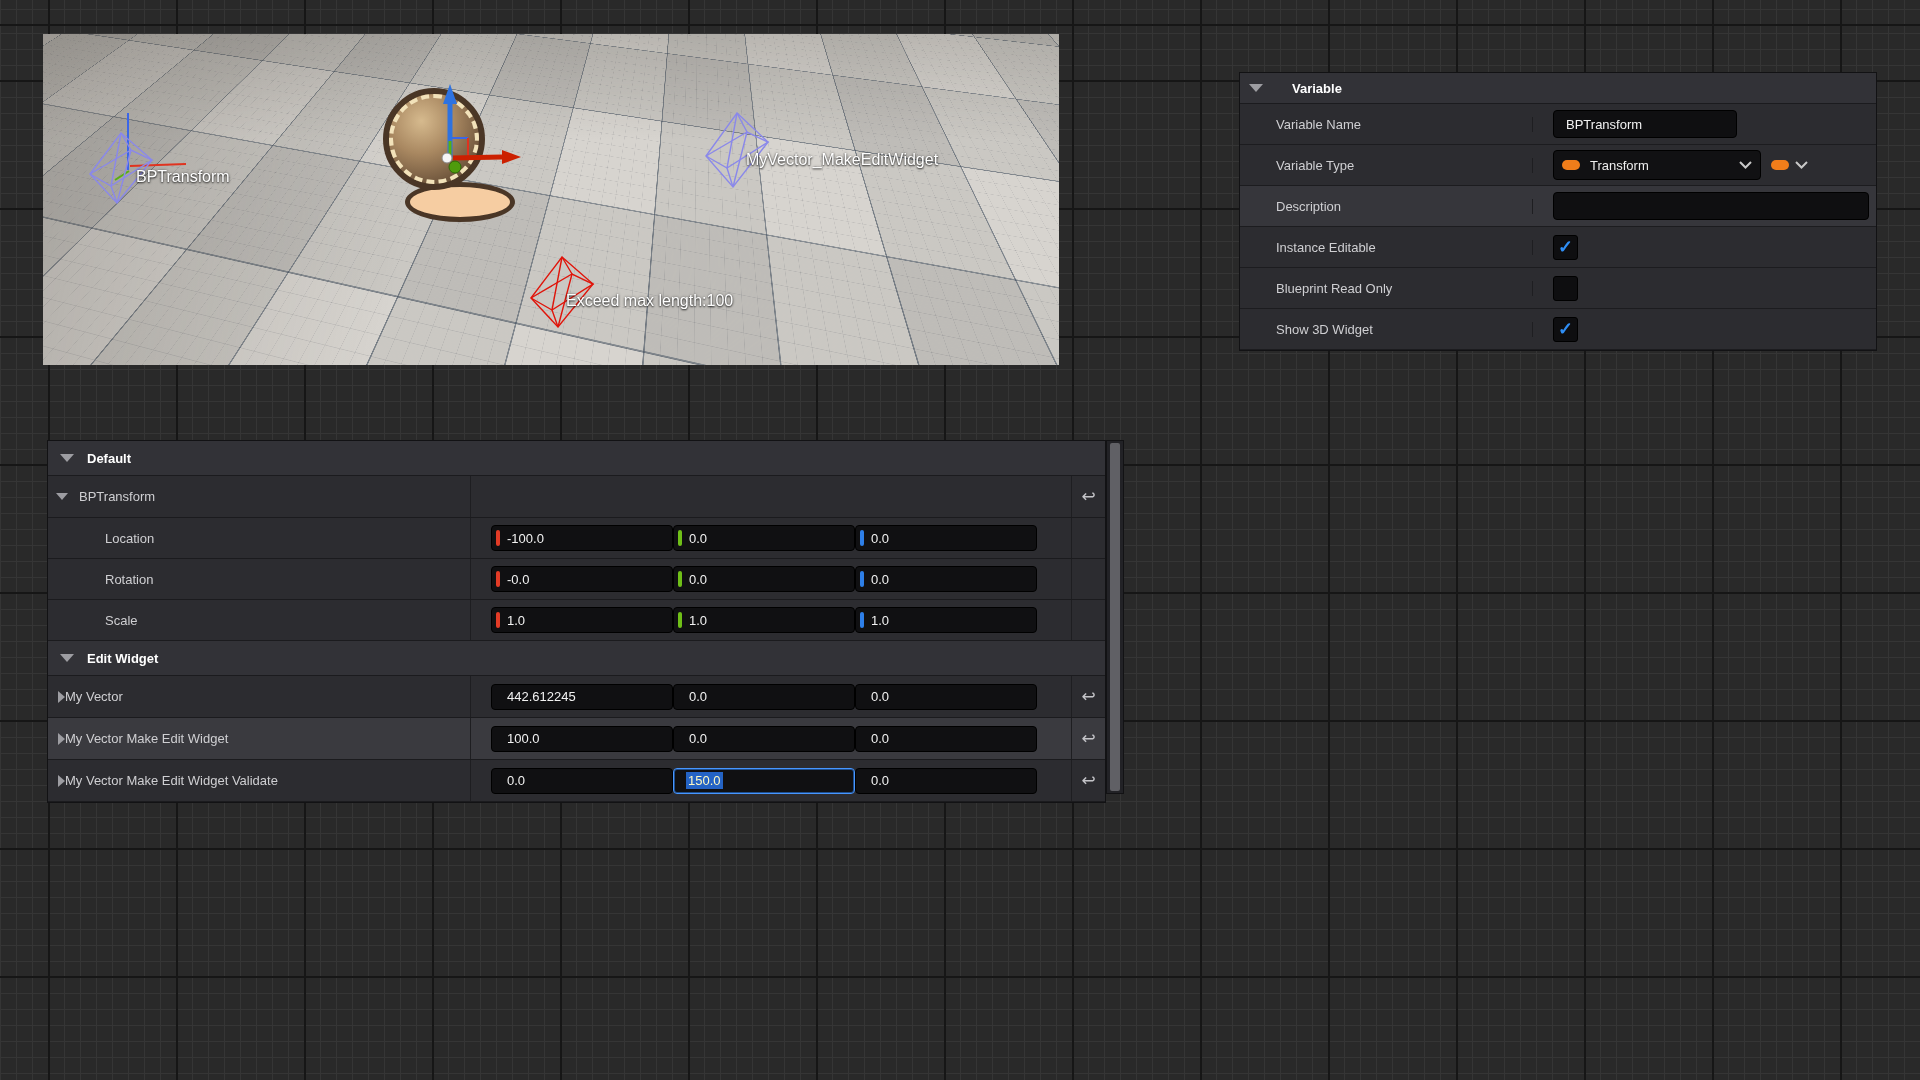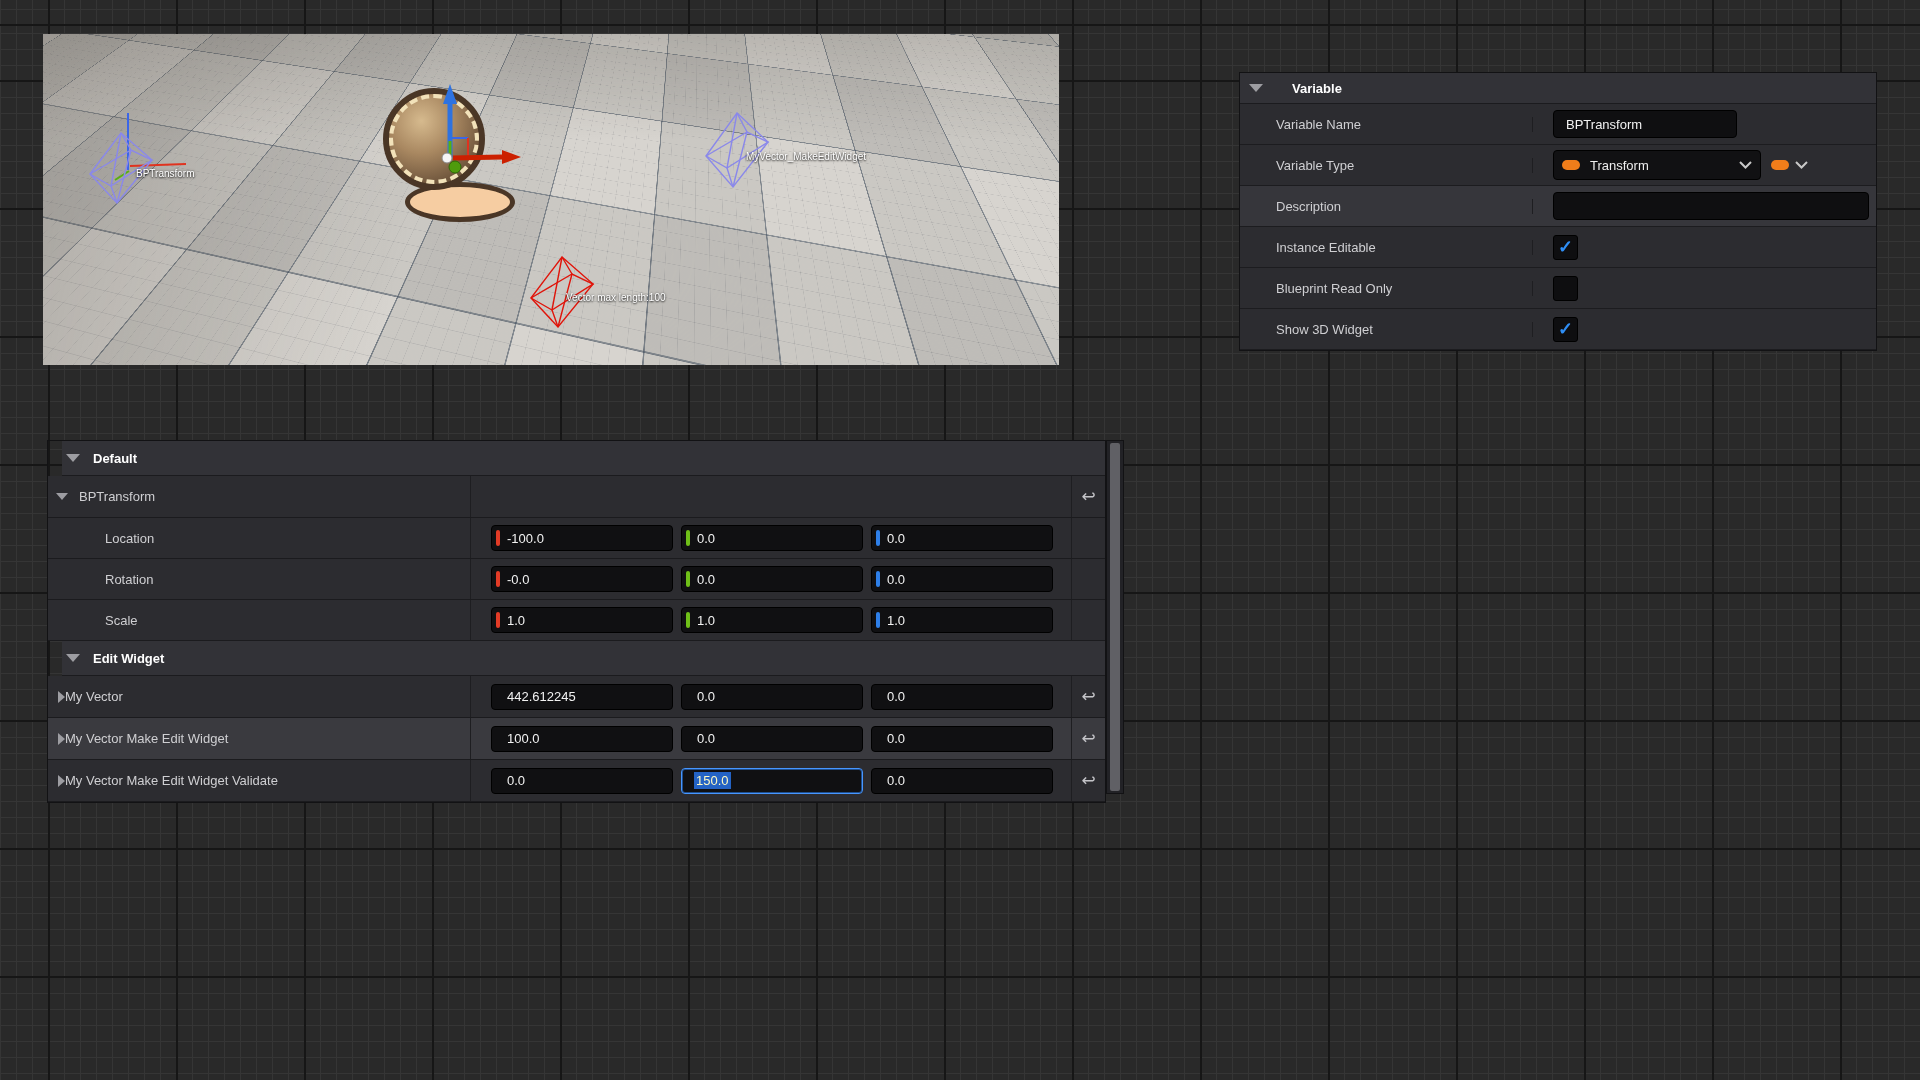--- a/index.html
+++ b/index.html
@@ -39,21 +39,21 @@
       linear-gradient(105deg,rgba(85,80,74,.30),rgba(85,80,74,0) 38%),
       linear-gradient(180deg,rgba(80,76,70,.22),rgba(0,0,0,0) 32%);
   }
   .sphere-shadow{position:absolute;left:362px;top:148px;width:110px;height:40px;border-radius:50%;
     background:#f6cda2;border:5px solid #4a3626;box-sizing:border-box;}
   .sphere{position:absolute;left:340px;top:54px;width:102px;height:102px;border-radius:50%;
     border:6px solid #4a3626;box-sizing:border-box;
     background:radial-gradient(circle at 36% 30%, #d6ba8e 0%, #a98861 38%, #73593f 72%, #503d2b 100%);}
   .sphere-dash{position:absolute;inset:0;border-radius:50%;border:4px dashed #f2e2ba;box-sizing:border-box;}
   .vp-svg{position:absolute;left:0;top:0;width:1016px;height:331px;}
-  .vp-label{position:absolute;color:#ffffff;font-size:10px;white-space:nowrap;
+  .vp-label{position:absolute;color:#ffffff;font-size:16px;white-space:nowrap;
     text-shadow:0 1px 2px rgba(0,0,0,.8),0 0 3px rgba(0,0,0,.45);}
 
   
   .panel{position:absolute;box-shadow:0 0 0 1px #121214;font-size:13px;color:#cfcfd2;}
 
   .cat-header{display:flex;align-items:center;background:#323237;border-bottom:1px solid #1b1b1e;}
   .cat-title{color:#ffffff;font-weight:bold;margin-left:13px;}
   .tri-down{width:0;height:0;border-left:7px solid transparent;border-right:7px solid transparent;border-top:8px solid #9d9da2;}
   .tri-down.sm{border-left-width:6px;border-right-width:6px;border-top-width:7px;}
   .tri-right{width:0;height:0;border-top:6px solid transparent;border-bottom:6px solid transparent;border-left:7px solid #9d9da2;}
@@ -77,36 +77,36 @@
   .dd-text{margin-left:10px;flex:1;}
   .chev{flex:0 0 auto;}
   .container-select{display:flex;align-items:center;margin-left:10px;gap:6px;}
 
   .checkbox{width:23px;height:23px;background:#0e0e10;border:1px solid #000;border-radius:3px;
     display:flex;align-items:center;justify-content:center;}
   .checkbox.checked::after{content:"✓";color:#2f8ef5;font-size:18px;font-weight:bold;line-height:1;}
 
   
   .det-panel{left:48px;top:441px;width:1057px;}
-  .det-panel .cat-header{height:34px;padding-left:4px;margin-left:14px;}
+  .det-panel .cat-header{height:34px;padding-left:12px;}
   .drow{display:flex;align-items:stretch;background:#2c2c30;border-bottom:1px solid #1b1b1e;}
   .drow.h40{height:40px;}
   .drow.h41{height:41px;}
   .drow.hover{background:#3a3a3f;}
   .dlabel{width:423px;box-sizing:border-box;border-right:1px solid #1e1e21;display:flex;align-items:center;}
   .dlabel.grp{padding-left:8px;gap:11px;}
   .dlabel.sub{padding-left:57px;}
   .dlabel.exp{padding-left:10px;}
   .dvalue{flex:1;display:flex;align-items:center;padding-left:20px;}
   .dreset{width:33px;border-left:1px solid #1e1e21;display:flex;align-items:center;justify-content:center;}
   .reset-btn{background:none;border:none;cursor:pointer;padding:0;color:#c4c4c8;font-size:17px;line-height:1;}
   .reset-btn::after{content:"↩";}
 
   .vfield{position:relative;width:182px;height:26px;background:#101012;border:1px solid #000;border-radius:4px;
-    display:flex;align-items:center;padding-left:15px;box-sizing:border-box;color:#f2f2f2;margin-right:8px;}
+    display:flex;align-items:center;padding-left:15px;box-sizing:border-box;color:#f2f2f2;}
   .vfield .bar{position:absolute;left:4px;top:4px;bottom:4px;width:4px;border-radius:2px;}
   .bar.x{background:#e23b26;}
   .bar.y{background:#6fbf18;}
   .bar.z{background:#2e7fe8;}
   .vfield.selected{border:1px solid #4796ff;box-shadow:0 0 0 1px #1f4f8f inset;padding-left:12px;}
   .vfield.selected .txt{background:#2463c4;color:#fef9c3;padding:1px 2px;}
 
   
   .vscrollbar{position:absolute;left:1107px;top:441px;width:16px;height:352px;background:#222226;box-shadow:0 0 0 1px #121214;}
   .vscrollbar .thumb{position:absolute;left:3px;top:2px;bottom:2px;width:10px;background:#606065;border-radius:2px;}
@@ -164,21 +164,21 @@
         <line x1="407" y1="107" x2="407" y2="124" stroke="#58b010" stroke-width="3"></line>
         <line x1="410" y1="124" x2="459" y2="123" stroke="#cc2000" stroke-width="5"></line>
         <polygon points="459,116 459,130 478,123" fill="#cc2000"></polygon>
         <circle cx="412" cy="133" r="6" fill="#4f9b0d" stroke="#2e6b06" stroke-width="1"></circle>
         <circle cx="404" cy="124" r="5" fill="#f5f5f5" stroke="#8a8a8a" stroke-width="1"></circle>
       </g>
     </svg>
 
     <div class="vp-label" style="left:93px;top:134px">BPTransform</div>
     <div class="vp-label" style="left:703px;top:117px">MyVector_MakeEditWidget</div>
-    <div class="vp-label" style="left:523px;top:258px">Vector max length:100</div>
+    <div class="vp-label" style="left:523px;top:258px">Exceed max length:100</div>
   </div>
 
   <div class="panel var-panel">
     <div class="cat-header">
       <span class="tri-down"></span>
       <span class="cat-title">Variable</span>
     </div>
 
     <div class="vrow">
       <div class="vlabel">Variable Name</div>

